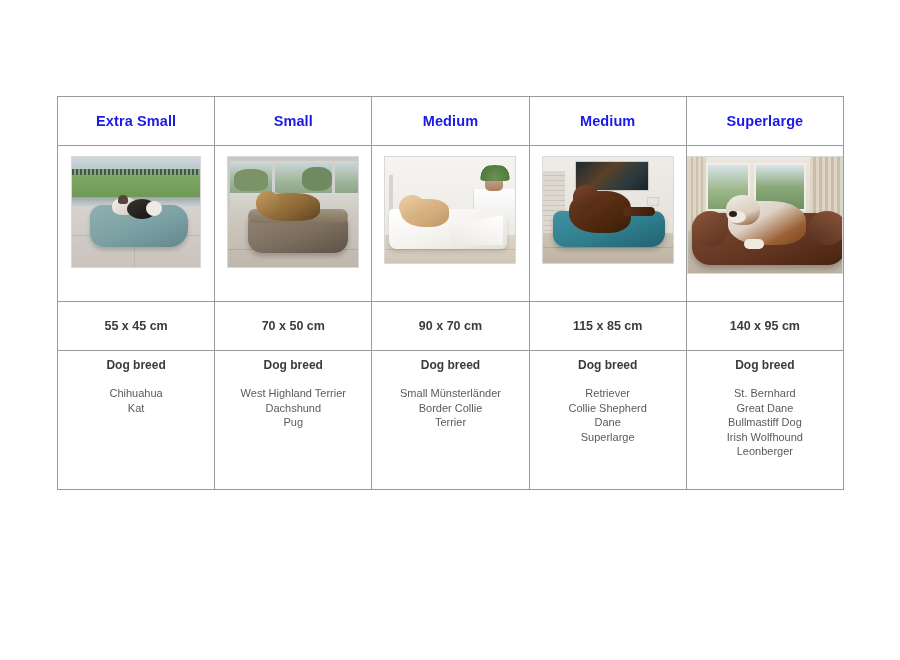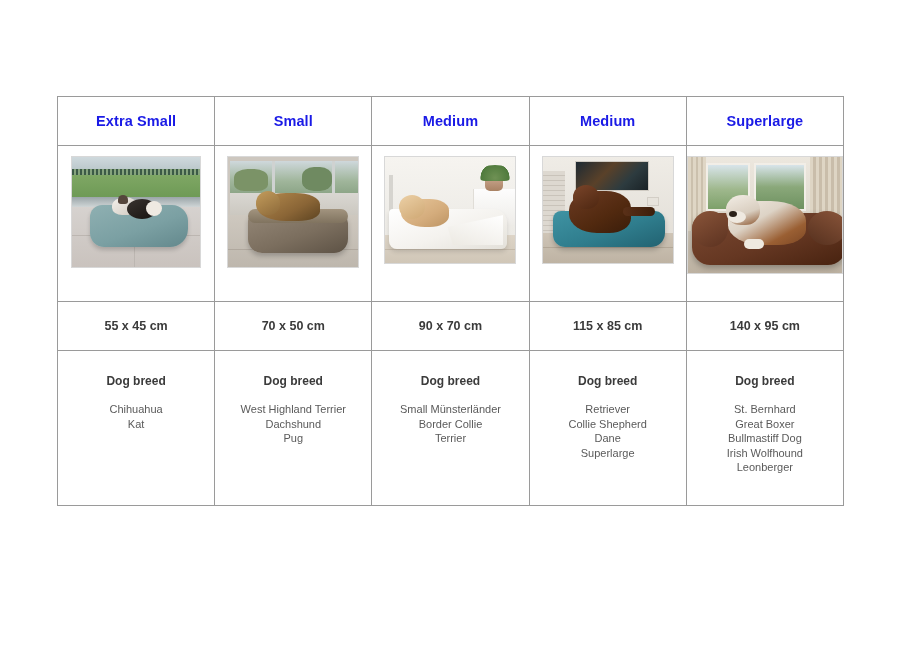--- a/index.html
+++ b/index.html
@@ -213,21 +213,21 @@
     font-weight: bold;
     color: #3b3b3b;
     line-height: 1;
     text-align: center;
   }
 
   
   .breed-row td {
     height: 130px;
     vertical-align: top;
-    padding-top: 24px;
+    padding-top: 8px;
   }
   .breed-title {
     font-size: 12px;
     font-weight: bold;
     color: #3b3b3b;
     margin-bottom: 15px;
     line-height: 1;
   }
   .breed-list {
     font-size: 11px;
@@ -412,21 +412,21 @@
           <div>Collie Shepherd</div>
           <div>Dane</div>
           <div>Superlarge</div>
         </div>
       </td>
 
       <td>
         <div class="breed-title">Dog breed</div>
         <div class="breed-list">
           <div>St. Bernhard</div>
-          <div>Great Boxer</div>
+          <div>Great Dane</div>
           <div>Bullmastiff Dog</div>
           <div>Irish Wolfhound</div>
           <div>Leonberger</div>
         </div>
       </td>
     </tr>
 
   </tbody>
     </table>
 </div>

